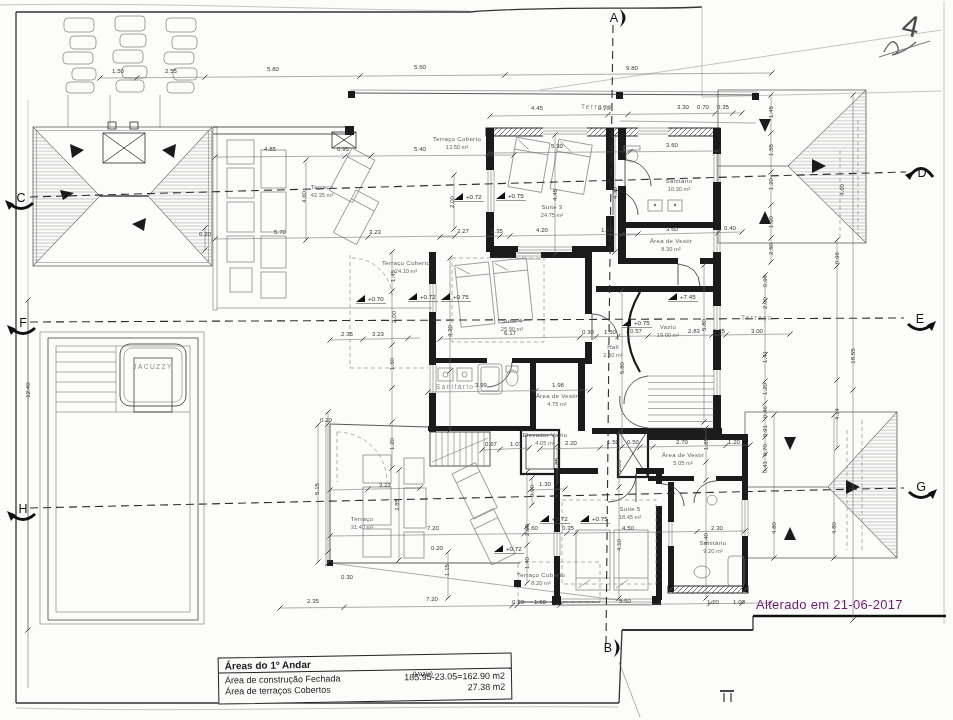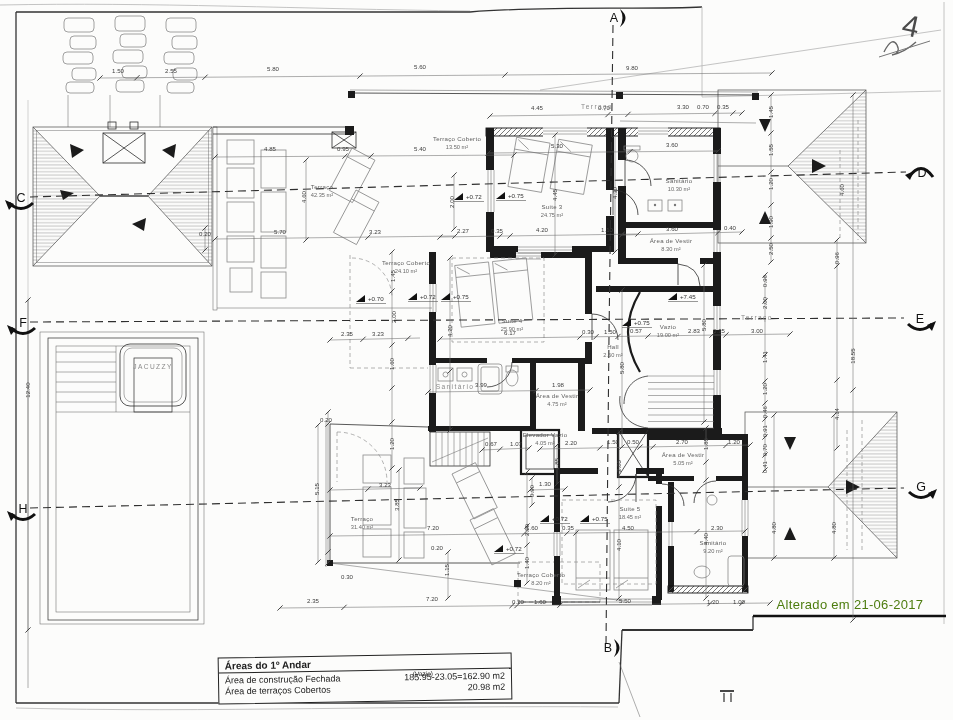--- a/index.html
+++ b/index.html
@@ -22,22 +22,22 @@
   .paper{stroke:#b5b5b5;stroke-width:.8;fill:none}
   .wht{fill:#fcfcfb;stroke:none}
   
   .tblock{position:absolute;left:218px;top:655px;width:294px;height:47px;background:#fcfcfb;
           border:1.5px solid #222;transform:rotate(-1deg);box-sizing:border-box;color:#222;}
   .tb-title{font-size:10px;font-weight:bold;padding:2px 6px 1px;border-bottom:1.3px solid #222;}
   .tb-row{display:flex;font-size:9px;padding:1.5px 6px 0;align-items:baseline;}
   .tb-l{flex:1;white-space:nowrap}
   .tb-v{white-space:nowrap}
   .tb-note{position:absolute;font-size:6.5px;top:15px;right:78px;color:#222;}
-  .rev{position:absolute;left:756px;top:597px;width:188px;font-size:13px;color:#4d7c0f;
-       text-align:center;letter-spacing:.3px;}
+  .rev{position:absolute;left:756px;top:597px;width:188px;font-size:13px;color:#701a75;
+       letter-spacing:.3px;}
 </style>
 </head>
 <body>
 
 <div class="sheet">
 
 <svg id="plan-svg" width="953" height="720" viewBox="0 0 953 720" xmlns="http://www.w3.org/2000/svg">
   <defs>
     <pattern id="hh" width="6" height="3.4" patternUnits="userSpaceOnUse">
       <path d="M0,1.7 H6" stroke="#aaa" stroke-width="0.7"></path>
@@ -765,20 +765,20 @@
 
 <div class="tblock">
   <div class="tb-title">Áreas do 1º Andar</div>
   <div class="tb-row">
     <span class="tb-l">Área de construção Fechada</span>
     <span class="tb-v">185.95-23.05=162.90 m2</span>
   </div>
   <div class="tb-note">(Vazio)</div>
   <div class="tb-row">
     <span class="tb-l">Área de terraços Cobertos</span>
-    <span class="tb-v">20.98 m2</span>
+    <span class="tb-v">27.38 m2</span>
   </div>
 </div>
 
 
 <div class="rev">Alterado em 21-06-2017</div>
 
 </div>
 
 </body></html>

